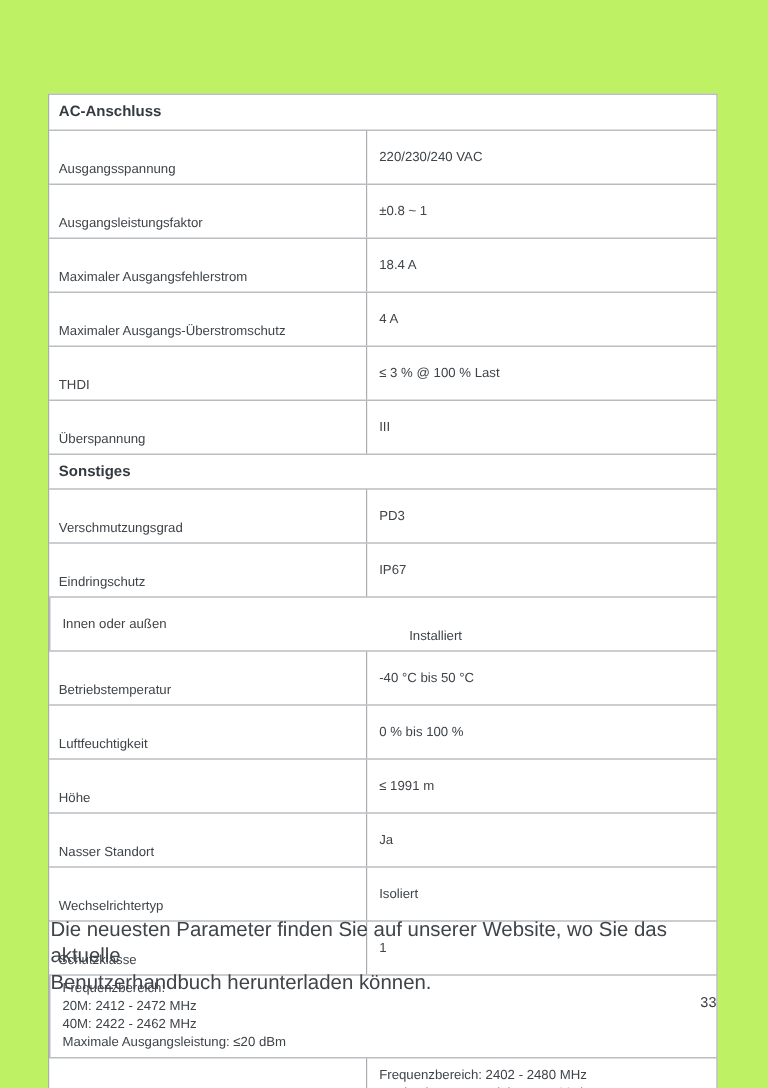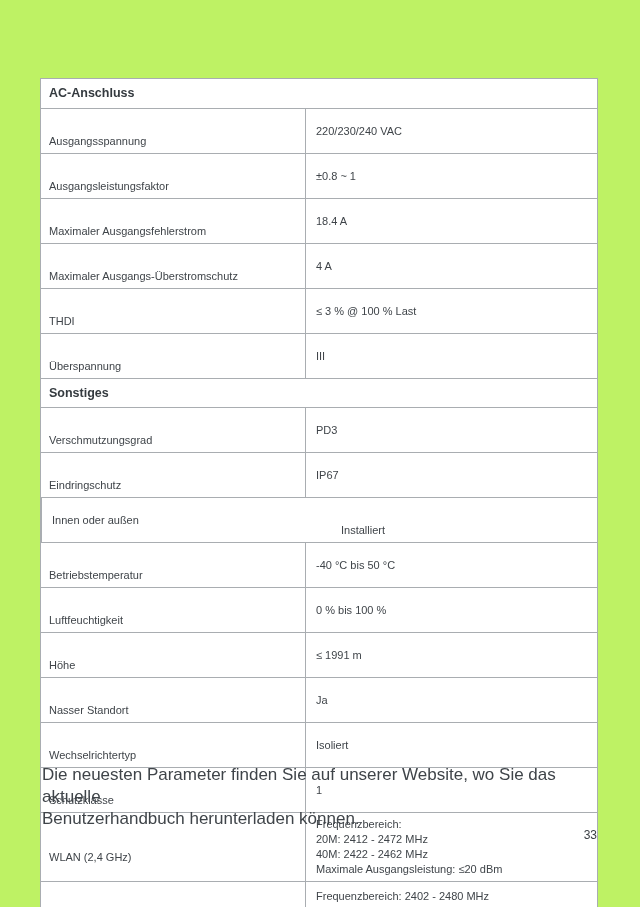--- a/index.html
+++ b/index.html
@@ -150,21 +150,20 @@
     </div>
     <div class="row">
       <div class="cell label">Wechselrichtertyp</div>
       <div class="cell value">Isoliert</div>
     </div>
     <div class="row">
       <div class="cell label">Schutzklasse</div>
       <div class="cell value">1</div>
     </div>
     <div class="row">
-      <div class="cell label">WLAN (2,4 GHz)</div>
       <div class="cell value">Frequenzbereich:
 20M: 2412 - 2472 MHz
 40M: 2422 - 2462 MHz
 Maximale Ausgangsleistung: ≤20 dBm</div>
     </div>
     <div class="row">
       <div class="cell label">
         <span>Bluetooth</span>
           <sup>®</sup>
       </div>

